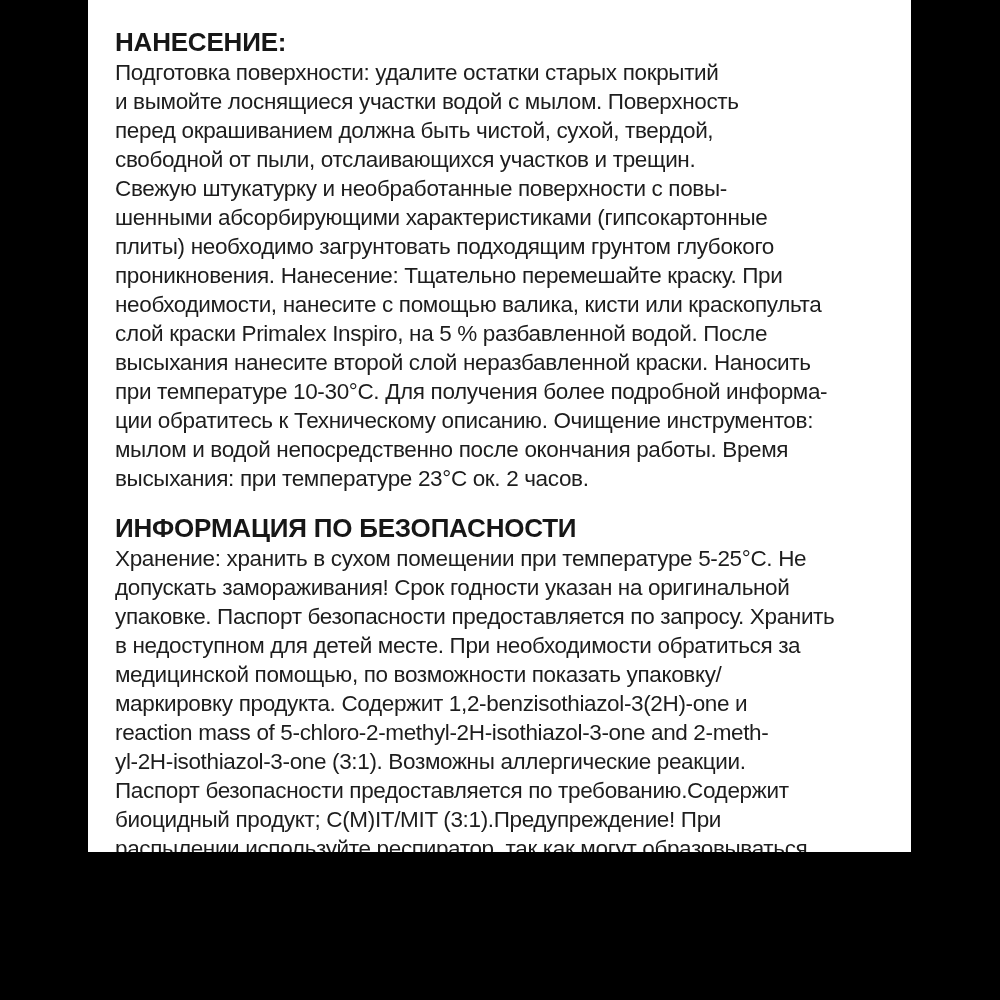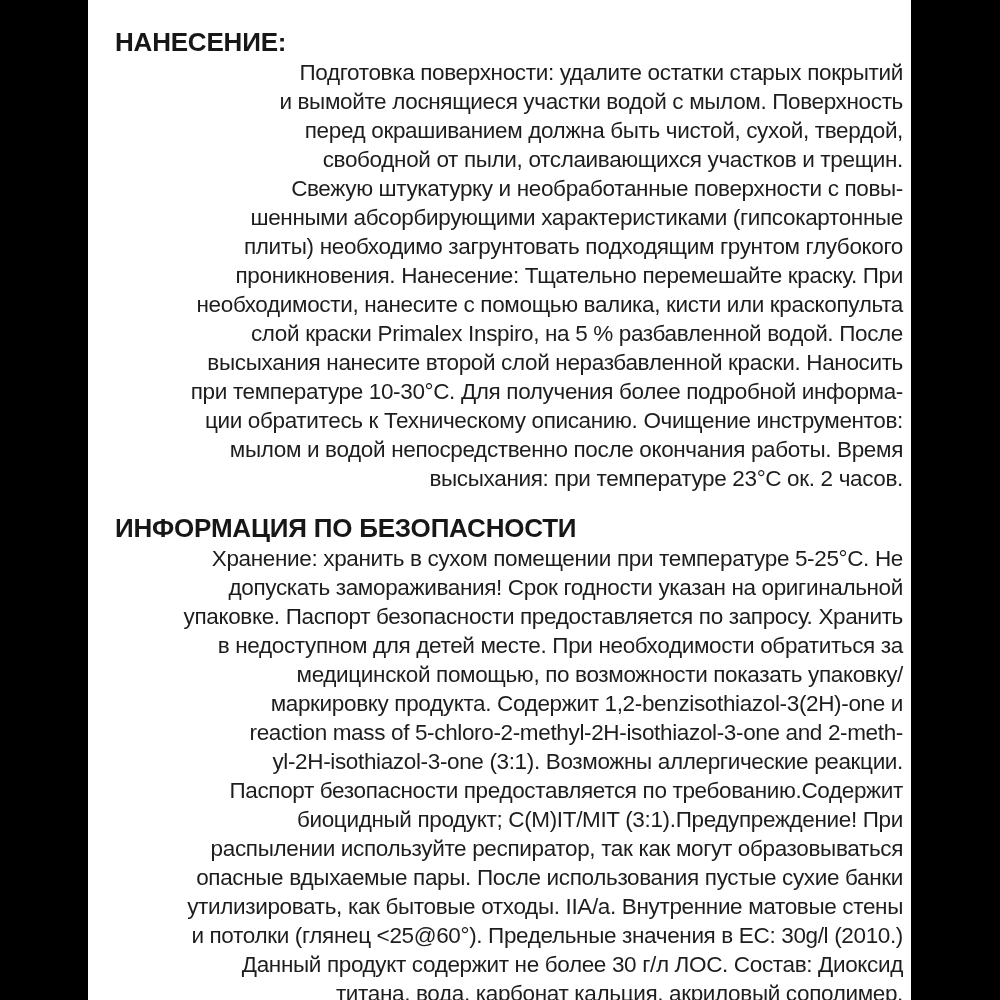--- a/index.html
+++ b/index.html
@@ -21,25 +21,25 @@
   .side-bar {
     background: #000000;
     flex: 0 0 auto;
     height: 100%;
   }
   .side-bar.left  { width: 88px; }
   .side-bar.right { width: 89px; }
   .label-panel {
     flex: 0 0 auto;
     width: 823px;
-    height: 1000px;
+    height: 852px;
     background: #ffffff;
     box-sizing: border-box;
     padding-left: 27px;
-    padding-right: 8px;
+    padding-right: 0;
     overflow: hidden;
     color: #1d1d1d;
   }
   .section-heading {
     margin: 0;
     font-size: 26px;
     line-height: 31px;
     font-weight: bold;
     letter-spacing: -0.2px;
     color: #171717;
@@ -51,21 +51,20 @@
   .section-heading.second {
     margin-top: 20px;
   }
   .section-body {
     margin: 0;
     font-size: 22.5px;
     line-height: 29px;
     letter-spacing: -0.35px;
     white-space: pre;
     color: #1d1d1d;
-    text-align: right;
   }
 </style>
 </head>
 <body>
 
 <div class="canvas">
   <div class="side-bar left"></div>
 
   <div class="label-panel">
     <h1 class="section-heading first">НАНЕСЕНИЕ:</h1>

